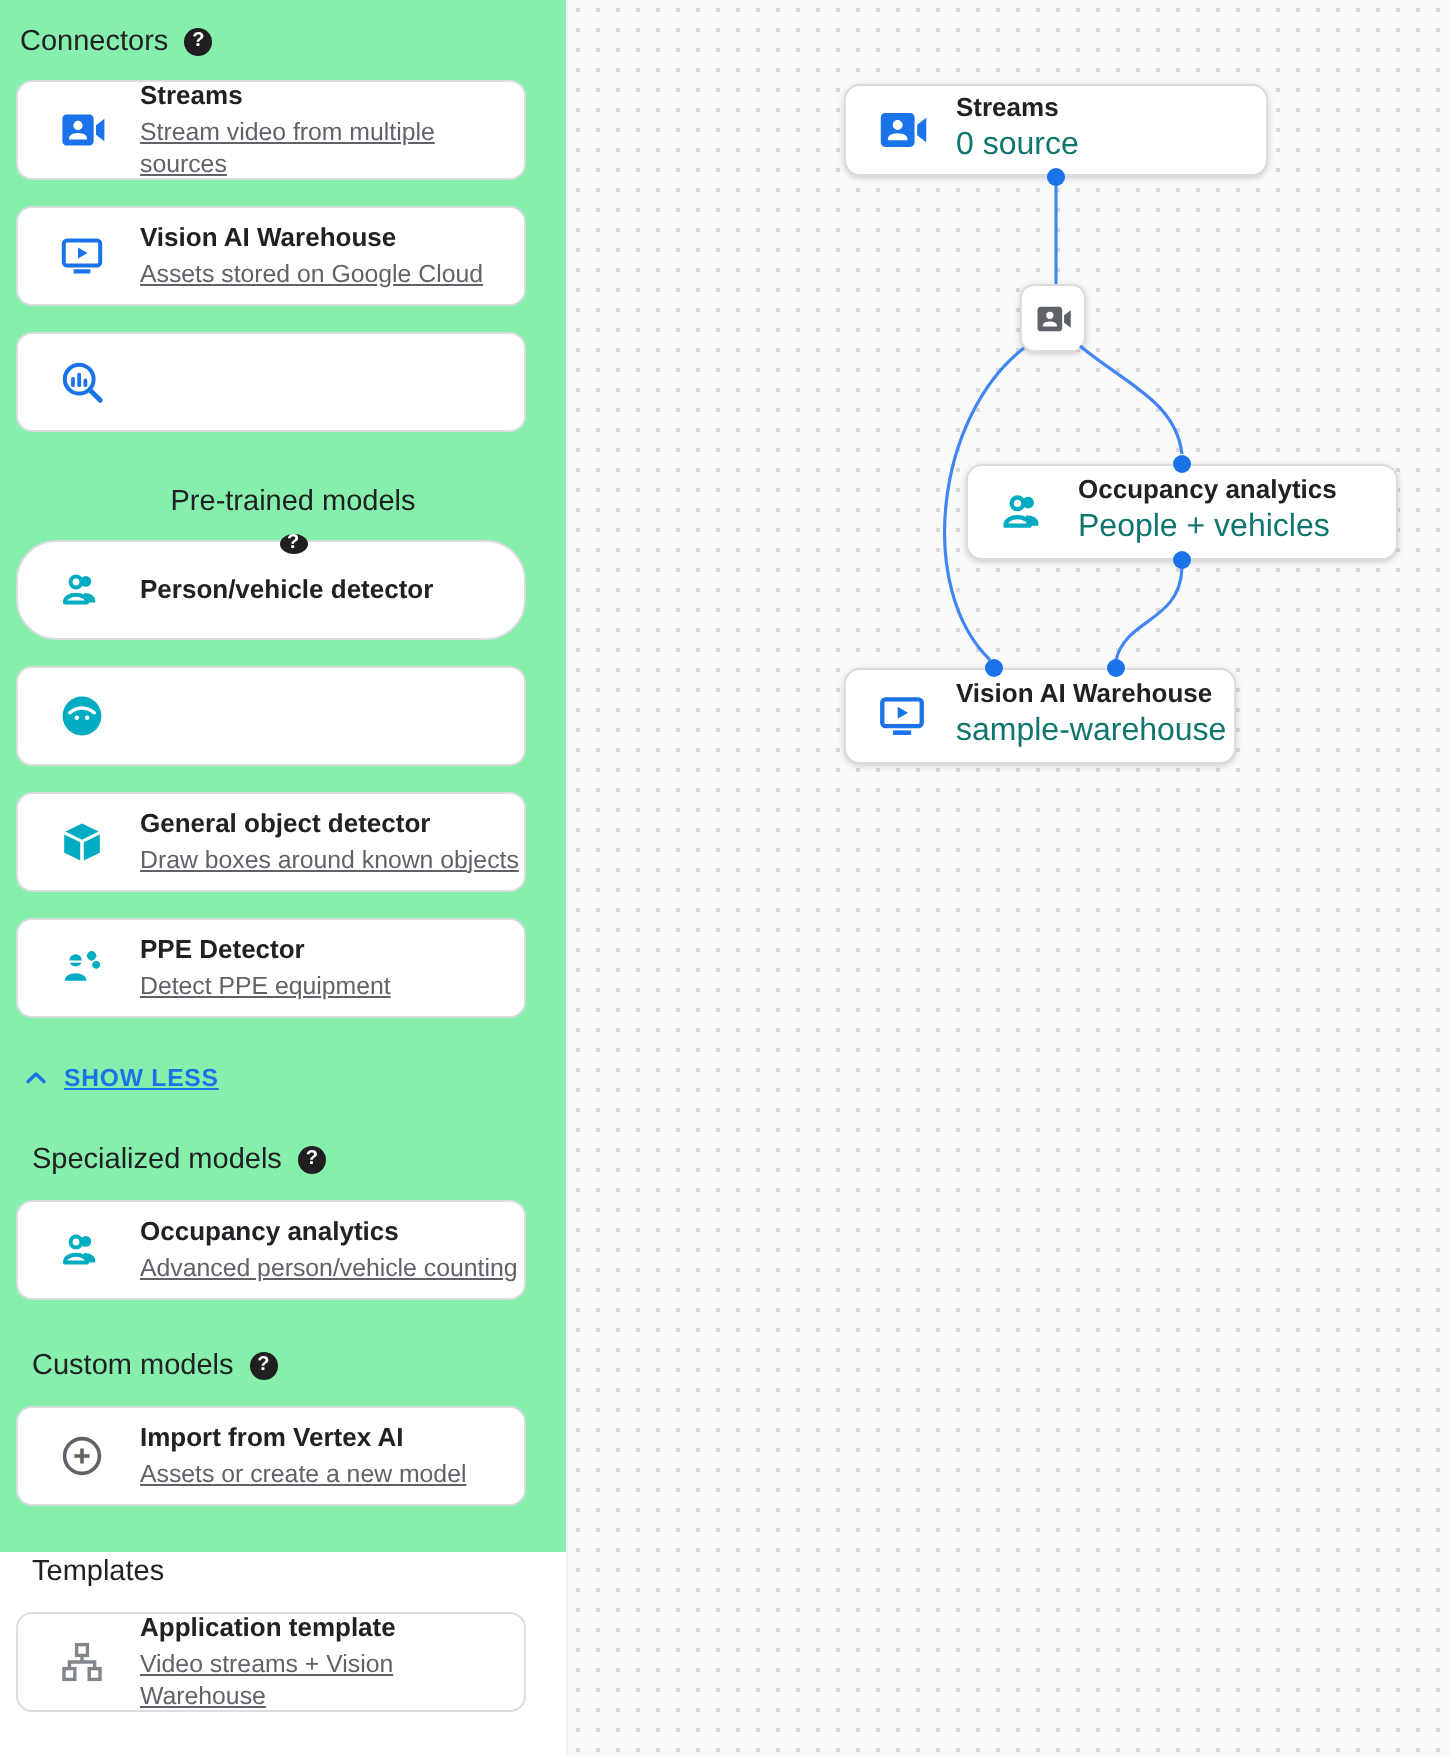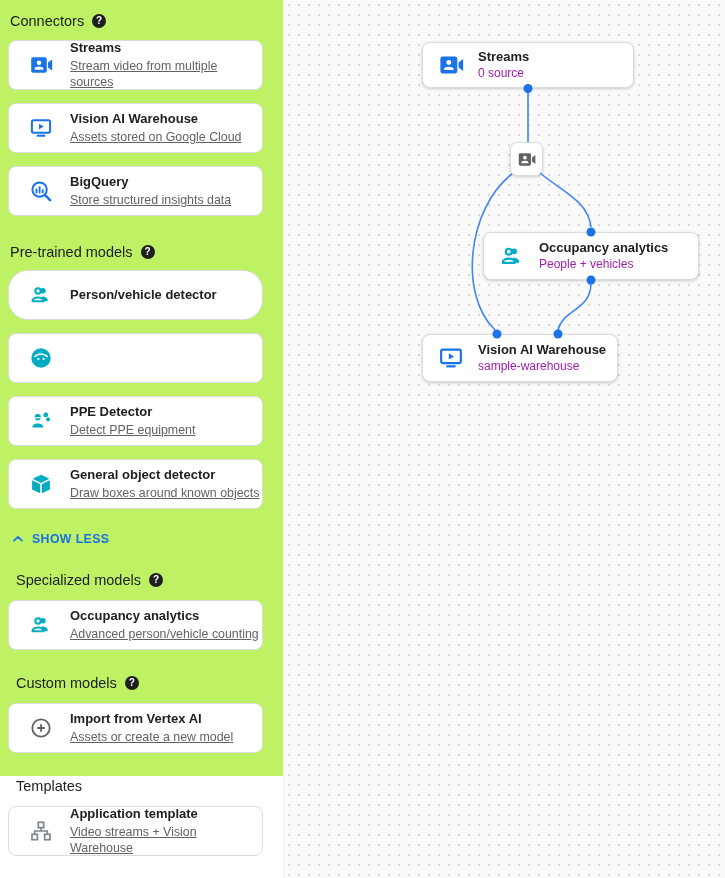--- a/index.html
+++ b/index.html
@@ -7,21 +7,21 @@
   body {
     font-family: "Liberation Sans", sans-serif;
     background:#fff;
     overflow:hidden;
   }
   .app { display:flex; width:725px; height:878px; }
 
   
   .sidebar {
     width:283px; min-width:283px; height:776px;
-    background:#bef264; position:relative; z-index:2;
+    background:#86efac; position:relative; z-index:2;
   }
   .section-header {
     display:flex; align-items:center; gap:8px;
     margin-left:10px; height:18px;
     font-size:14.5px; color:#202124;
   }
   .help-badge {
     width:14px; height:14px; border-radius:50%;
     background:#1f1f1f; color:#fff;
     font-size:10px; font-weight:bold;
@@ -34,23 +34,23 @@
     display:flex; align-items:center; gap:17px; padding-left:20px;
     cursor:pointer;
   }
   .card .icon { width:24px; height:24px; display:inline-flex; flex:0 0 24px; }
   .card .icon svg { width:24px; height:24px; }
   .card-title { font-size:13px; font-weight:bold; color:#202124; line-height:1.25; }
   .card-subtitle { font-size:12.4px; color:#5f6368; line-height:1.3; margin-top:1px;text-decoration:underline; }
 
   .mt-header-1 { margin-top:12px; }
   .mt-card-first { margin-top:10px; }
-  .mt-header-2 { margin-top:27px; }
+  .mt-header-2 { margin-top:27px;flex-direction:column; }
   .mt-card-first-2 { margin-top:9px;border-radius:20px; }
-  .mt-show-less { margin-top:22px; }
+  .mt-show-less { margin-top:22px;text-decoration:underline; }
   .mt-header-3 { margin-top:24px;margin-left:16px; }
   .mt-card-first-3 { margin-top:11px; }
 
   .show-less {
     display:flex; align-items:center; gap:6px;
     margin-left:10px; height:16px;
     color:#1a73e8; font-size:12.3px; font-weight:bold; letter-spacing:.4px;
     cursor:pointer;
   }
   .show-less svg { width:16px; height:16px; }
@@ -71,21 +71,21 @@
   .node {
     position:absolute; background:#fff;
     border:1px solid #dadce0; border-radius:8px;
     box-shadow:0 1px 3px rgba(60,64,67,.25);
     display:flex; align-items:center; gap:14px; padding-left:15px;
     cursor:pointer; z-index:2;
   }
   .node .icon { width:26px; height:26px; display:inline-flex; flex:0 0 26px; }
   .node .icon svg { width:26px; height:26px; }
   .node-title { font-size:13px; font-weight:bold; color:#202124; line-height:1.25; }
-  .node-subtitle { font-size:12px; color:#a21caf; line-height:1.3; margin-top:1px; }
+  .node-subtitle { font-size:16px; color:#0f766e; line-height:1.3; margin-top:1px; }
   .mini-node {
     position:absolute; width:33px; height:34px;
     background:#fff; border:1px solid #dadce0; border-radius:7px;
     box-shadow:0 1px 3px rgba(60,64,67,.25);
     display:flex; align-items:center; justify-content:center;
     cursor:pointer; z-index:2;
   }
   .mini-node svg { width:19px; height:19px; }
   .edges { position:absolute; inset:0; width:100%; height:100%; z-index:3; pointer-events:none; }
 </style>
@@ -183,24 +183,20 @@
         <div class="card-subtitle">Assets stored on Google Cloud</div>
       </div>
     </div>
 
     <div class="card">
       <span class="icon ic-blue">
           <svg viewBox="0 0 24 24">
             <use href="#i-bigquery"></use>
           </svg>
         </span>
-      <div>
-        <div class="card-title">BigQuery</div>
-        <div class="card-subtitle">Store structured insights data</div>
-      </div>
     </div>
 
     <div class="section-header mt-header-2">
       <span>Pre-trained models</span>
       <span class="help-badge">?</span>
     </div>
 
     <div class="card mt-card-first-2">
       <span class="icon ic-teal">
           <svg viewBox="0 0 24 24">
@@ -216,38 +212,38 @@
       <span class="icon ic-teal">
           <svg viewBox="0 0 24 24">
             <use href="#i-face"></use>
           </svg>
         </span>
     </div>
 
     <div class="card">
       <span class="icon ic-teal">
           <svg viewBox="0 0 24 24">
+            <use href="#i-cube"></use>
+          </svg>
+        </span>
+      <div>
+        <div class="card-title">General object detector</div>
+        <div class="card-subtitle">Draw boxes around known objects</div>
+      </div>
+    </div>
+
+    <div class="card">
+      <span class="icon ic-teal">
+          <svg viewBox="0 0 24 24">
             <use href="#i-worker"></use>
           </svg>
         </span>
       <div>
         <div class="card-title">PPE Detector</div>
         <div class="card-subtitle">Detect PPE equipment</div>
-      </div>
-    </div>
-
-    <div class="card">
-      <span class="icon ic-teal">
-          <svg viewBox="0 0 24 24">
-            <use href="#i-cube"></use>
-          </svg>
-        </span>
-      <div>
-        <div class="card-title">General object detector</div>
-        <div class="card-subtitle">Draw boxes around known objects</div>
       </div>
     </div>
 
     <div class="show-less mt-show-less">
       <svg viewBox="0 0 24 24" fill="none" stroke="#1a73e8" stroke-width="2.6" stroke-linecap="round" stroke-linejoin="round">
           <path d="M6 14.6l6-5.6 6 5.6"></path>
         </svg>
       <span>SHOW LESS</span>
     </div>
 

